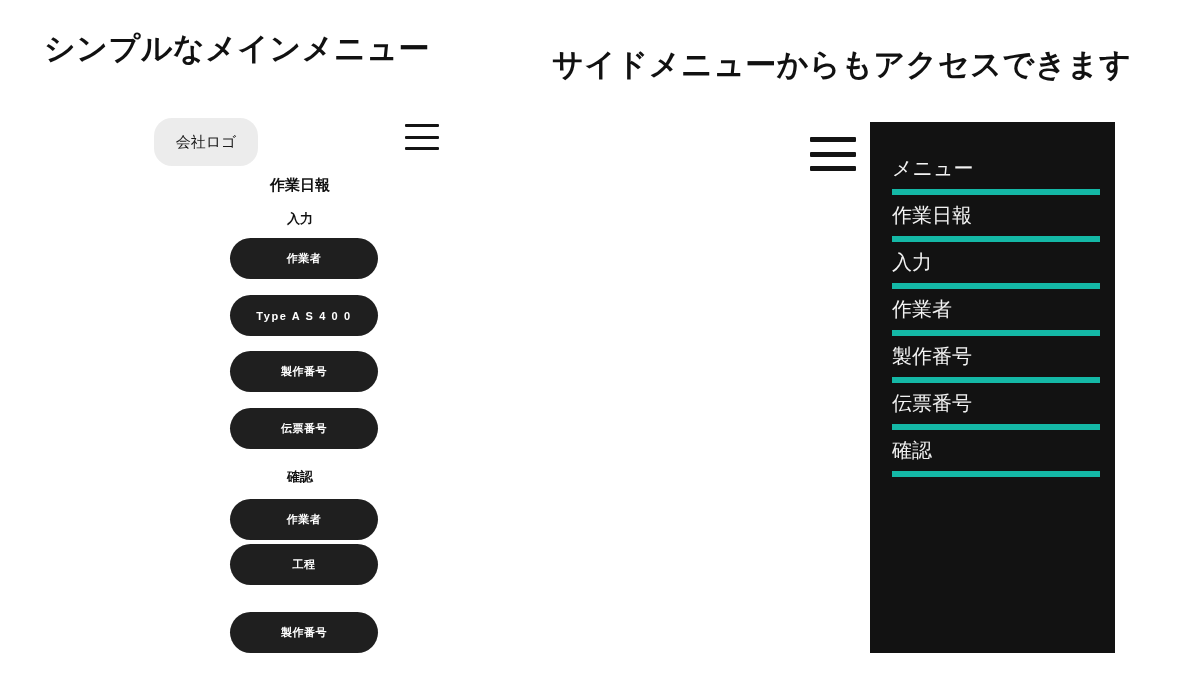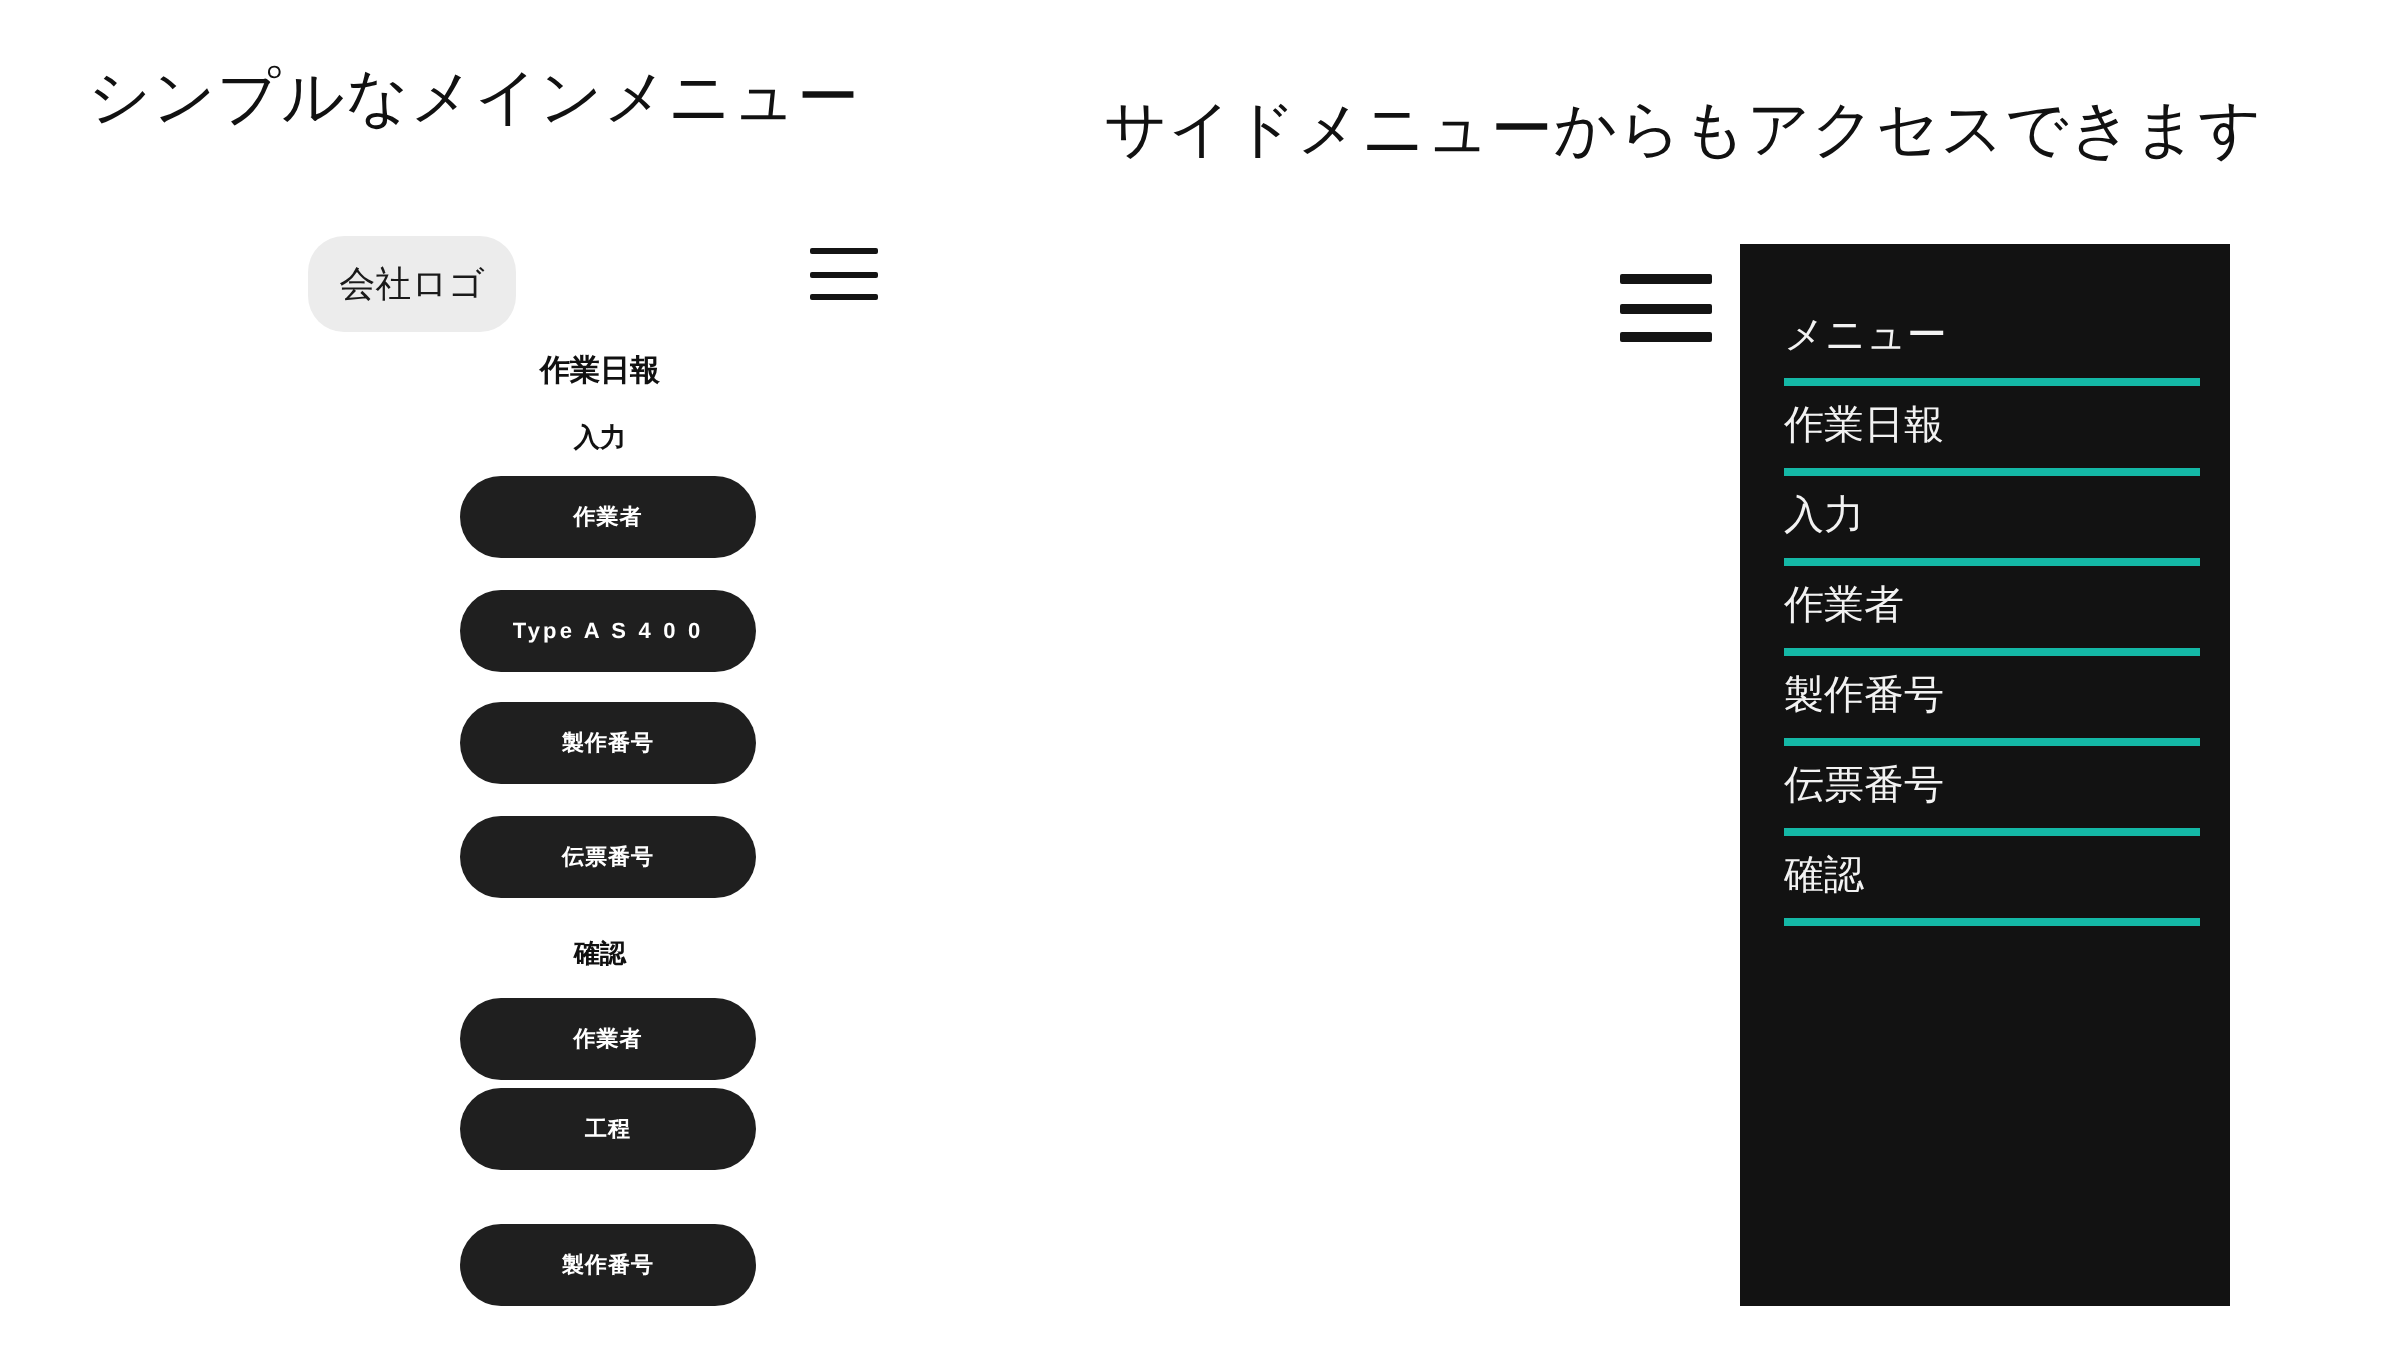--- a/index.html
+++ b/index.html
@@ -13,21 +13,21 @@
     position: relative;
     font-family: "Liberation Sans", "DejaVu Sans", sans-serif;
     color: #1a1a1a;
     overflow: hidden;
   }
 
   
   .caption {
     position: absolute;
     font-size: 31px;
-    font-weight: 400;
+    font-weight: 700;
     letter-spacing: 0.5px;
     color: #111111;
     white-space: nowrap;
   }
   #caption-left  { left: 44px;  top: 28px; }
   #caption-right { left: 552px; top: 44px; }
 
   
   #left-panel {
     position: absolute;
@@ -39,21 +39,21 @@
   #logo-box {
     position: absolute;
     left: 4px;
     top: 8px;
     width: 104px;
     height: 48px;
     background: #ececec;
     display: flex;
     align-items: center;
     justify-content: center;
-    font-size: 18px;
+    font-size: 15px;
     color: #1a1a1a;
     border-radius: 18px;
   }
   .hamburger {
     position: absolute;
     display: flex;
     flex-direction: column;
     justify-content: space-between;
     cursor: pointer;
   }
@@ -140,21 +140,21 @@
     position: absolute;
     left: 22px;
     top: 26px;
     width: 208px;
   }
   .drawer-item {
     height: 41px;
     line-height: 41px;
     color: #f2f2f2;
     font-size: 20px;
-    border-bottom: 4px solid #14b8a6;
+    border-bottom: 6px solid #14b8a6;
     white-space: nowrap;
     cursor: pointer;
     overflow: hidden;
   }
 </style>
 </head>
 <body>
 
 <div class="caption" id="caption-left">シンプルなメインメニュー</div>
 <div class="caption" id="caption-right">サイドメニューからもアクセスできます</div>

